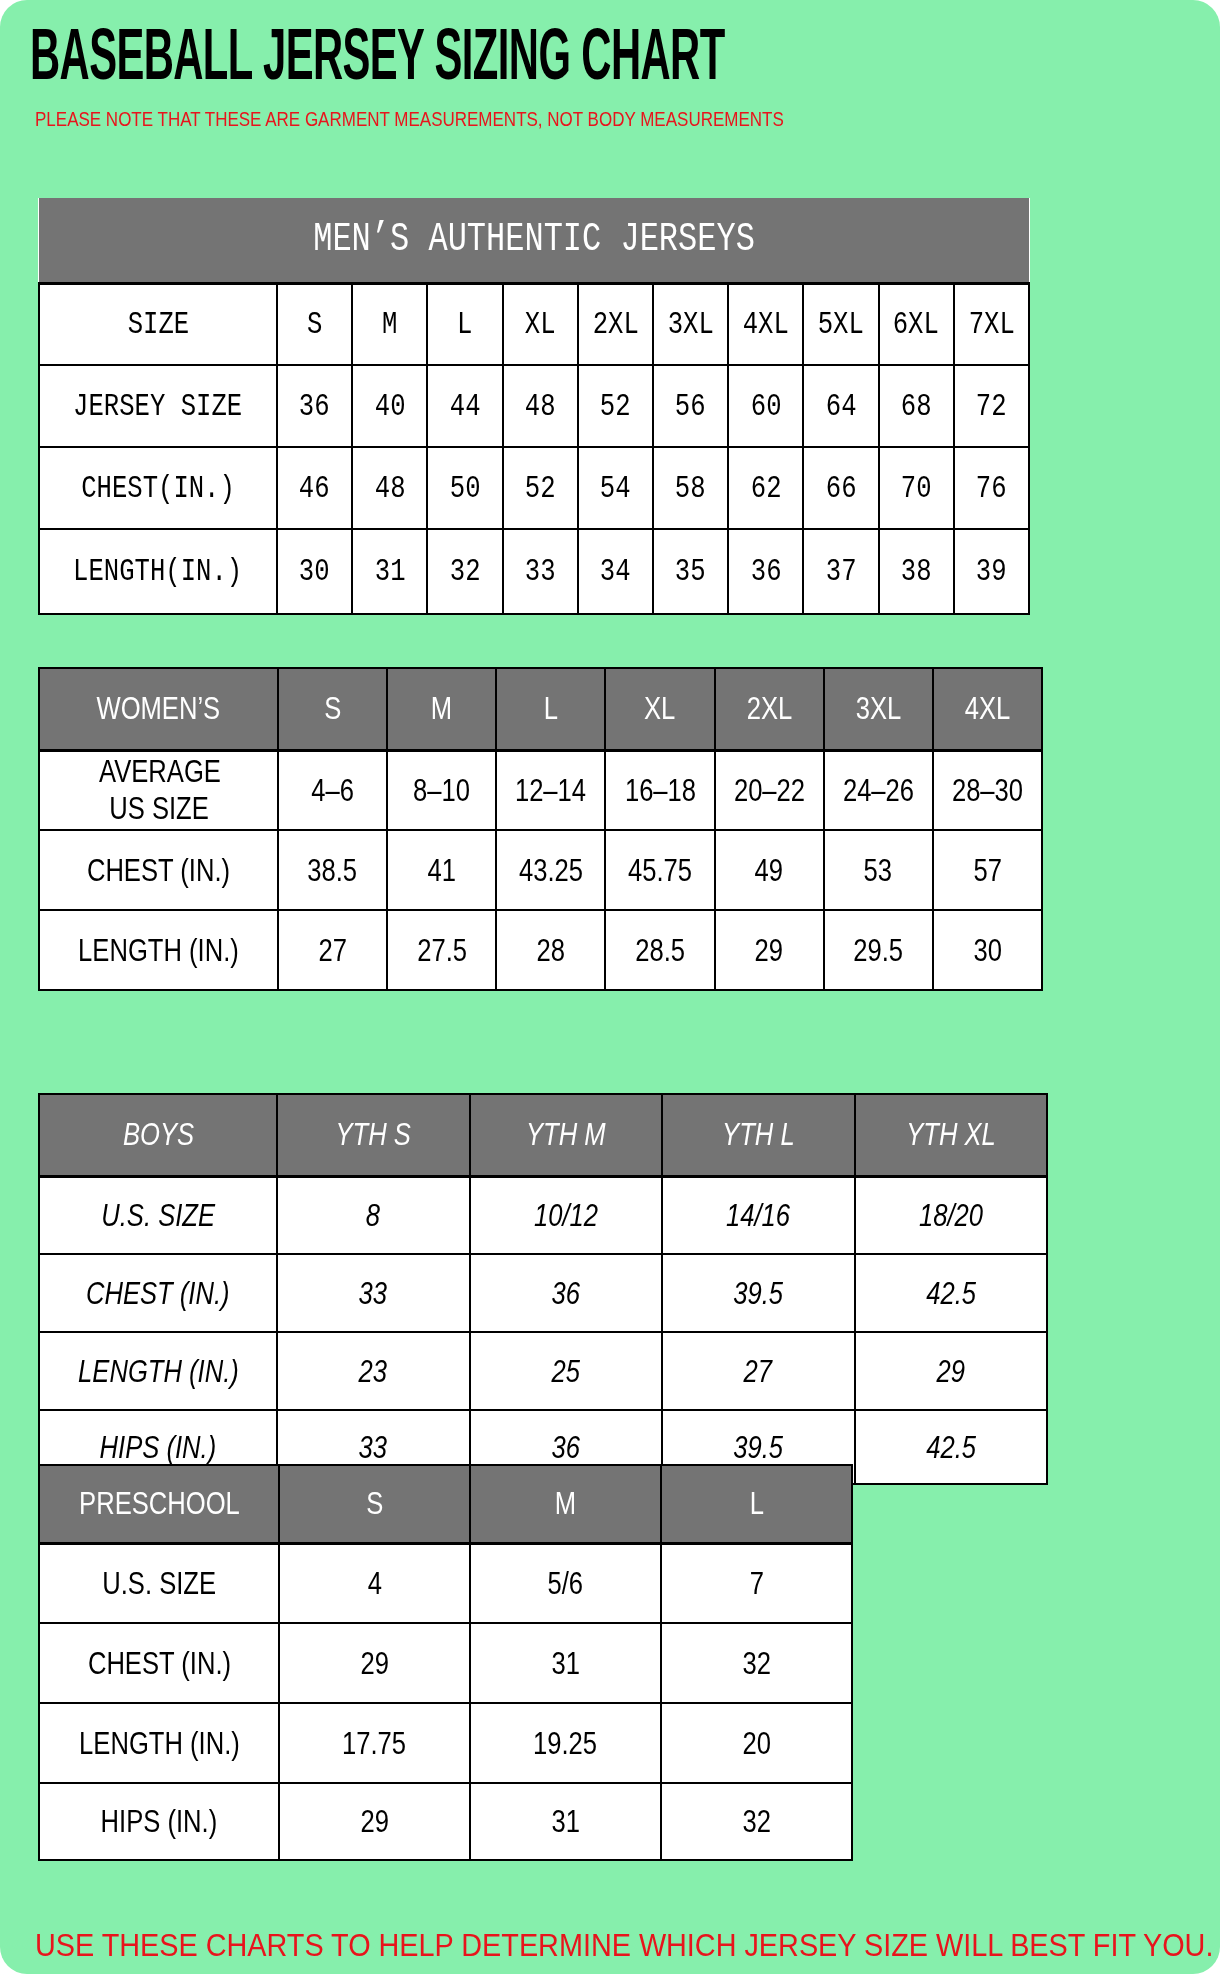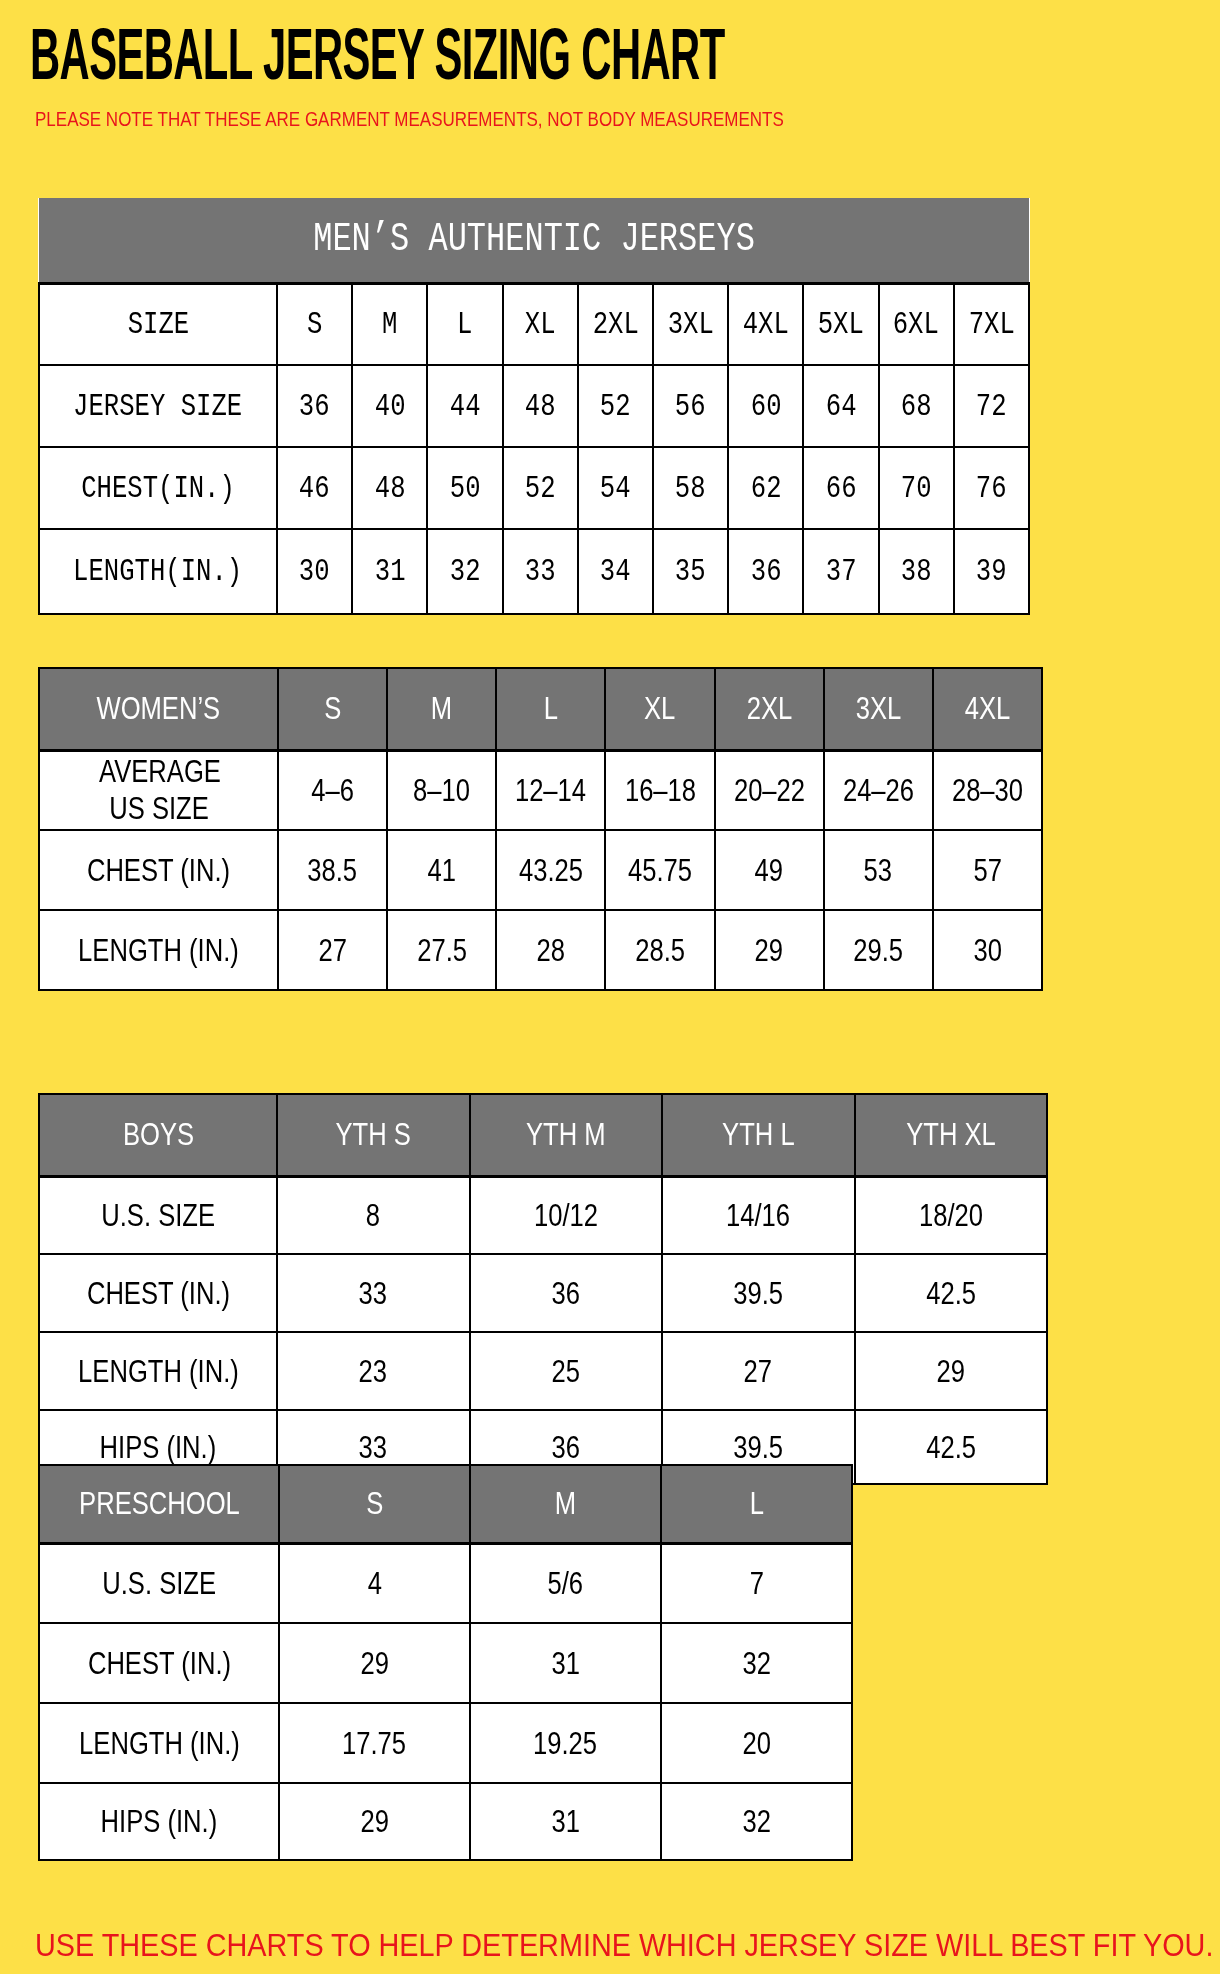--- a/index.html
+++ b/index.html
@@ -1,22 +1,23 @@
 <!DOCTYPE html>
 <html><head>
 <meta charset="utf-8">
 <style>
   html,body{margin:0;padding:0;background:#ffffff;}
   #page{
     position:relative;
     width:1220px;height:1974px;
-    background:#fde047;
+    background:#86efac;
     font-family:"Liberation Sans","DejaVu Sans",sans-serif;
     color:#000;
     overflow:hidden;
+    border-radius:27px;
   }
   
   .cx{display:inline-block;transform:scaleX(0.8);transform-origin:center;white-space:nowrap;}
   .cxl{display:inline-block;transform:scaleX(0.85);transform-origin:left top;white-space:normal;}
 
   .title{position:absolute;left:30px;top:18px;}
   .title span{
     display:inline-block;
     font-size:72px;font-weight:bold;letter-spacing:-1px;line-height:1.0;
     transform:scaleX(0.58);transform-origin:left top;white-space:nowrap;
@@ -52,21 +53,21 @@
   #t-mens col.c0{width:238px;}
   #t-mens tr.banner-row{height:85px;}
   #t-mens tr.r{height:82px;}
   #t-mens tr.r:last-child{height:85px;}
 
   #t-womens{left:38px;top:667px;width:1005px;}
   #t-womens col.c0{width:239px;}
   #t-womens tr{height:80px;}
   #t-womens tr.gray-row{height:82px;}
 
-  #t-boys{left:38px;top:1093px;width:1010px;}
+  #t-boys{left:38px;top:1093px;width:1010px;font-style:italic;}
   #t-boys col.c0{width:238px;}
   #t-boys tr{height:78px;}
   #t-boys tr.gray-row{height:82px;}
   #t-boys tr:last-child{height:74px;}
 
   #t-preschool{left:38px;top:1464px;width:815px;}
   #t-preschool col.c0{width:240px;}
   #t-preschool tr{height:80px;}
   #t-preschool tr.gray-row{height:78px;}
   #t-preschool tr:last-child{height:77px;}

